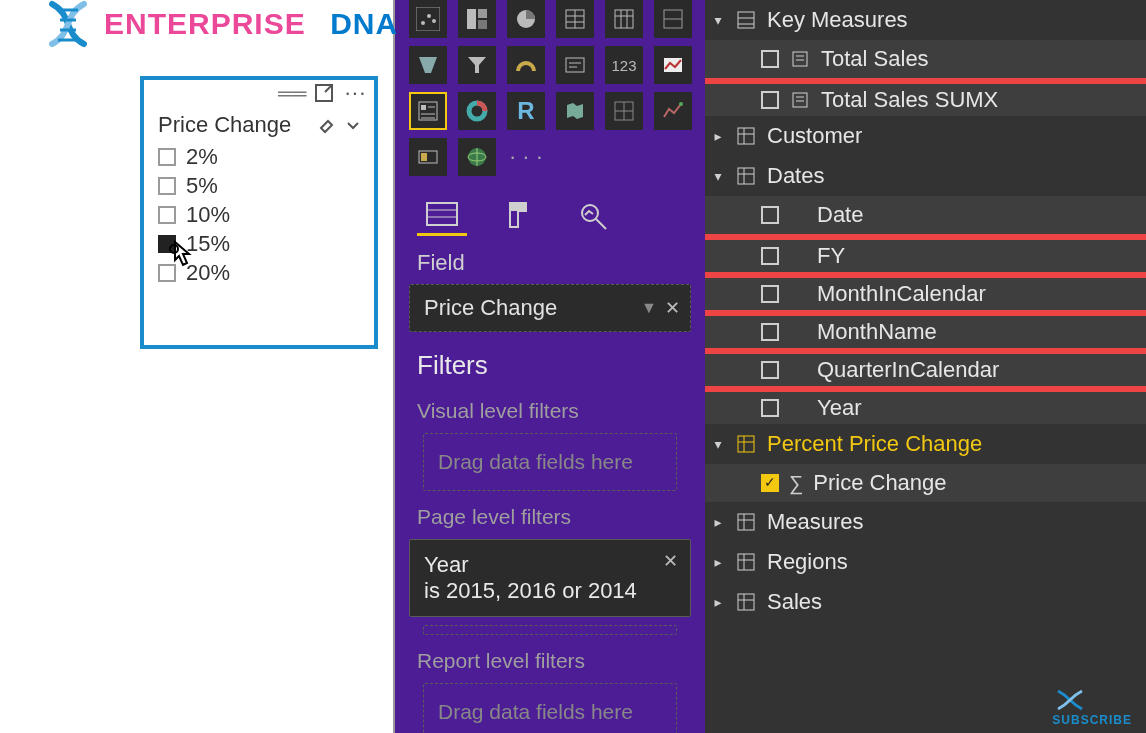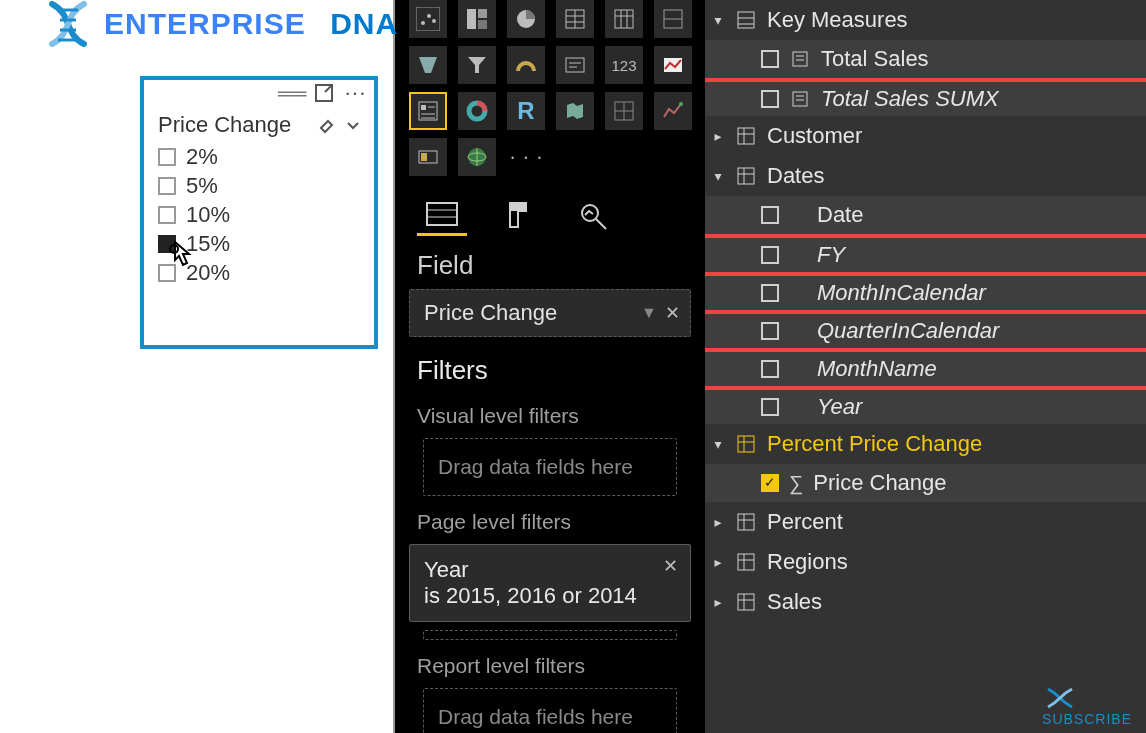--- a/index.html
+++ b/index.html
@@ -3,53 +3,53 @@
 <meta charset="utf-8">
 <style>
   * { box-sizing: border-box; margin: 0; padding: 0; }
   html, body { width: 1146px; height: 733px; font-family: "Segoe UI", Arial, sans-serif; overflow: hidden; }
   body { display: flex; background: #fff; }
 
   
   .canvas-area { width: 395px; height: 733px; background: #fff; position: relative; border-right: 2px solid #999; }
   .logo { position: absolute; top: 0; left: 42px; display: flex; align-items: center; gap: 10px; }
   .logo-icon { width: 52px; height: 48px; }
-  .logo-text1 { font-size: 30px; font-weight: 700; letter-spacing: 1px; color: #3b82f6; }
+  .logo-text1 { font-size: 30px; font-weight: 700; letter-spacing: 1px; color: #ec4899; }
   .logo-text2 { font-size: 30px; font-weight: 700; color: #007acc; letter-spacing: 1px; }
 
   .slicer-visual {
     position: absolute; top: 76px; left: 140px; width: 238px; height: 273px;
     background: #fff; border: 4px solid #1a8ccb;
   }
   .slicer-toolbar { height: 26px; display: flex; justify-content: flex-end; align-items: center; gap: 10px; padding-right: 8px; color:#555; }
   .grip { width: 26px; text-align:center; color:#777; font-size:20px; line-height:10px; }
   .slicer-head { display:flex; align-items:center; justify-content:space-between; padding: 6px 12px 2px 14px; }
   .slicer-title { font-size: 22px; color:#333; }
   .slicer-head-icons { display:flex; gap:8px; color:#555; }
   .slicer-items { padding: 2px 0 0 14px; }
   .slicer-item { display:flex; align-items:center; gap:10px; height:29px; font-size:22px; color:#333; }
   .cb { width:18px; height:18px; border:2px solid #9a9a9a; background:#fff; flex-shrink:0; }
   .cb.filled { background:#222; border-color:#222; }
 
   .cursor { position:absolute; top: 240px; left: 165px; pointer-events:none; }
 
   
-  .viz-panel { width: 310px; height:733px; background:#000000; color:#d0d0d0; display:flex; flex-direction:column; }
+  .viz-panel { width: 310px; height:733px; background:#4c1d95; color:#d0d0d0; display:flex; flex-direction:column; }
   .viz-grid { padding: 0 8px 8px 14px; }
   .viz-row { display:flex; gap:11px; margin-top:0; }
   .viz-row + .viz-row { margin-top:8px; }
   .viz-btn { width:38px; height:38px; background:#2a2a2a; display:flex; align-items:center; justify-content:center; font-size:20px; color:#c8c8c8; }
   .viz-btn.sel { outline:2px solid #f2c811; outline-offset:-2px; }
   .viz-btn.empty { background:transparent; }
 
   .tabs { display:flex; gap:26px; padding:10px 0 0 22px; }
   .tab { width:50px; height:42px; display:flex; align-items:center; justify-content:center; color:#cfcfcf; }
   .tab.live { border-bottom:3px solid #f2c811; }
 
-  .section-label { font-size:26px; color:#cfcfcf; padding: 14px 0 8px 22px; }
+  .section-label { font-size:22px; color:#cfcfcf; padding: 14px 0 8px 22px; }
   .well {
     margin: 0 14px; background:#2b2b2b; border:1px dashed #5a5a5a; border-radius:2px;
     display:flex; align-items:center; justify-content:space-between; padding:10px 10px 10px 14px;
     font-size:22px; color:#e2e2e2;
   }
   .well .chev { color:#888; font-size:16px; margin-left:auto; margin-right:8px; }
   .well .x { color:#bbb; font-size:18px; cursor:pointer; }
   .filters-head { font-size:26px; font-weight:400; color:#e8e8e8; padding:18px 0 8px 22px; }
   .sub-label { font-size:21px; color:#9f9f9f; padding:10px 8px 6px 22px; }
   .drop-well {
@@ -62,31 +62,31 @@
   }
   .filter-card .x { position:absolute; top:10px; right:12px; color:#bbb; font-size:18px; }
 
   
   .fields-panel { flex:1; background:#333333; color:#e6e6e6; position:relative; }
   .fp-row {
     display:flex; align-items:center; height:40px; font-size:22px;
     padding-left:6px; gap:10px;
   }
   .fp-row.child { background:#3e3e3e; padding-left:28px; height:38px; }
-  .fp-row.child + .fp-row.child { border-top:4px solid #ef4444;font-style:italic; }
+  .fp-row.child + .fp-row.child { border-top:6px solid #ef4444; }
   .fp-row.highlight { color:#f2c811; }
   .fp-tri { width:14px; display:inline-block; text-align:center; color:#cfcfcf; font-size:14px; }
   .fp-icon { width:22px; height:22px; display:flex; align-items:center; justify-content:center; }
   .fp-cb { width:18px; height:18px; border:2px solid #cfcfcf; background:transparent; }
   .fp-cb.checked { background:#f2c811; border-color:#f2c811; position:relative; }
   .fp-cb.checked::after { content:"✓"; color:#222; font-size:14px; position:absolute; top:-2px; left:1px; }
   .fp-sigma { font-size:20px; color:#cfcfcf; }
   .fp-label { white-space:nowrap; }
 
-  .subscribe { position:absolute; bottom:6px; right:14px; text-align:left; color:#1a8ccb; font-size:14px; font-weight:400; letter-spacing:1px; }
+  .subscribe { position:absolute; bottom:6px; right:14px; text-align:left; color:#1a8ccb; font-size:12px; font-weight:700; letter-spacing:1px; }
 
   
   svg { display:block; }
 </style>
 </head>
 <body>
 
 <div class="canvas-area">
   <div class="logo">
     <span class="logo-icon">
@@ -420,27 +420,27 @@
   <div class="fp-row child">
       <span style="width:18px"></span>
       <span class="fp-cb"></span>
       <span style="width:18px"></span>
       <span class="fp-label">MonthInCalendar</span>
     </div>
   <div class="fp-row child">
       <span style="width:18px"></span>
       <span class="fp-cb"></span>
       <span style="width:18px"></span>
+      <span class="fp-label">MonthName</span>
+    </div>
+  <div class="fp-row child">
+      <span style="width:18px"></span>
+      <span class="fp-cb"></span>
+      <span style="width:18px"></span>
       <span class="fp-label">QuarterInCalendar</span>
-    </div>
-  <div class="fp-row child">
-      <span style="width:18px"></span>
-      <span class="fp-cb"></span>
-      <span style="width:18px"></span>
-      <span class="fp-label">MonthName</span>
     </div>
   <div class="fp-row child">
       <span style="width:18px"></span>
       <span class="fp-cb"></span>
       <span style="width:18px"></span>
       <span class="fp-label">Year</span>
     </div>
 
   <div class="fp-row highlight">
     <span class="fp-tri" style="color:#cfcfcf;">▾</span>
@@ -462,21 +462,21 @@
 
   <div class="fp-row">
     <span class="fp-tri">▸</span>
     <span class="fp-icon">
         <svg width="20" height="20">
           <rect x="2" y="2" width="16" height="16" fill="none" stroke="#cfcfcf"></rect>
           <line x1="2" y1="8" x2="18" y2="8" stroke="#cfcfcf"></line>
           <line x1="8" y1="2" x2="8" y2="18" stroke="#cfcfcf"></line>
         </svg>
       </span>
-    <span class="fp-label">Percent</span>
+    <span class="fp-label">Measures</span>
   </div>
   <div class="fp-row">
     <span class="fp-tri">▸</span>
     <span class="fp-icon">
         <svg width="20" height="20">
           <rect x="2" y="2" width="16" height="16" fill="none" stroke="#cfcfcf"></rect>
           <line x1="2" y1="8" x2="18" y2="8" stroke="#cfcfcf"></line>
           <line x1="8" y1="2" x2="8" y2="18" stroke="#cfcfcf"></line>
         </svg>
       </span>

